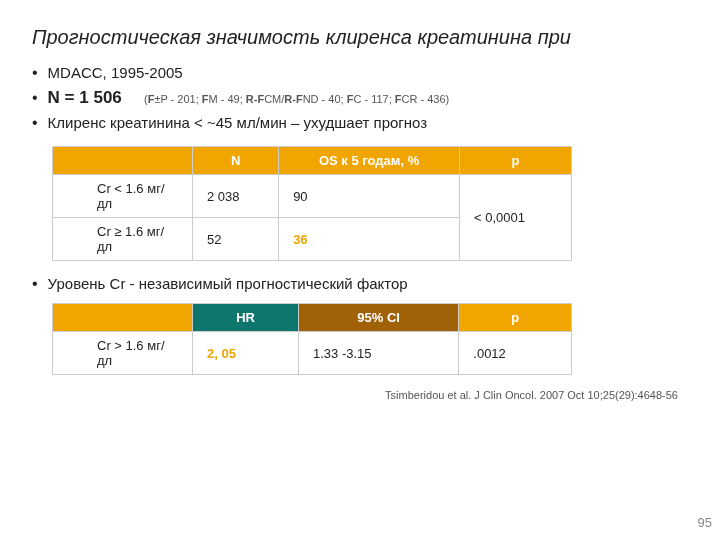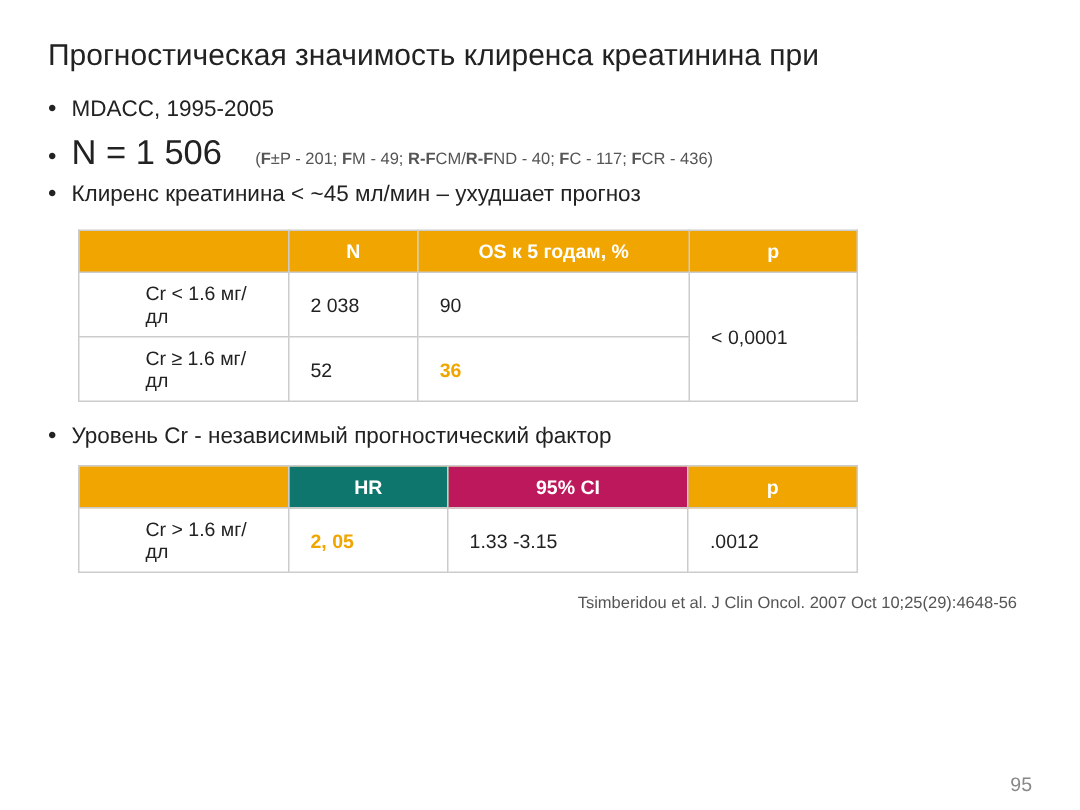--- a/index.html
+++ b/index.html
@@ -12,20 +12,21 @@
       position: relative;
       padding: 24px 32px 16px 32px;
     }
 
     .title {
       font-size: 20px;
       font-weight: normal;
       color: #222;
       line-height: 1.3;
       margin-bottom: 14px;
+      font-style: italic;
     }
 
     .bullets {
       list-style: none;
       margin-bottom: 14px;
     }
 
     .bullets li {
       display: flex;
       align-items: baseline;
@@ -38,21 +39,21 @@
       content: "•";
       margin-right: 10px;
       font-size: 16px;
       flex-shrink: 0;
     }
 
     .bullet-text {
       font-size: 15px;
     }
 
-    .bold-n { font-weight: normal; font-size: 23px; }
+    .bold-n { font-weight: bold; font-size: 17px; }
     .small-detail { font-size: 11px; color: #555; margin-left: 18px; }
     .bold-detail { font-weight: bold; }
 
     .table-section {
       margin-bottom: 14px;
     }
 
     table {
       border-collapse: collapse;
       width: 520px;
@@ -118,28 +119,28 @@
       margin-right: 10px;
       margin-top: 4px;
     }
 
     .page-number {
       font-size: 13px;
       color: #888;
       text-align: right;
       position: absolute;
       bottom: 10px;
-      right: 32px;
+      right: 8px;
     }
 
     .table2 thead th:nth-child(2) {
       background-color: #0f766e;
     }
     .table2 thead th:nth-child(3) {
-      background-color: #be185d;
+      background-color: #a16207;
       margin-top: 10px;
     }
     .table2 thead th:nth-child(4) {
       background-color: #f0a500;
     }
 
     .p-value-cell {
       vertical-align: middle;
     }
   </style>

